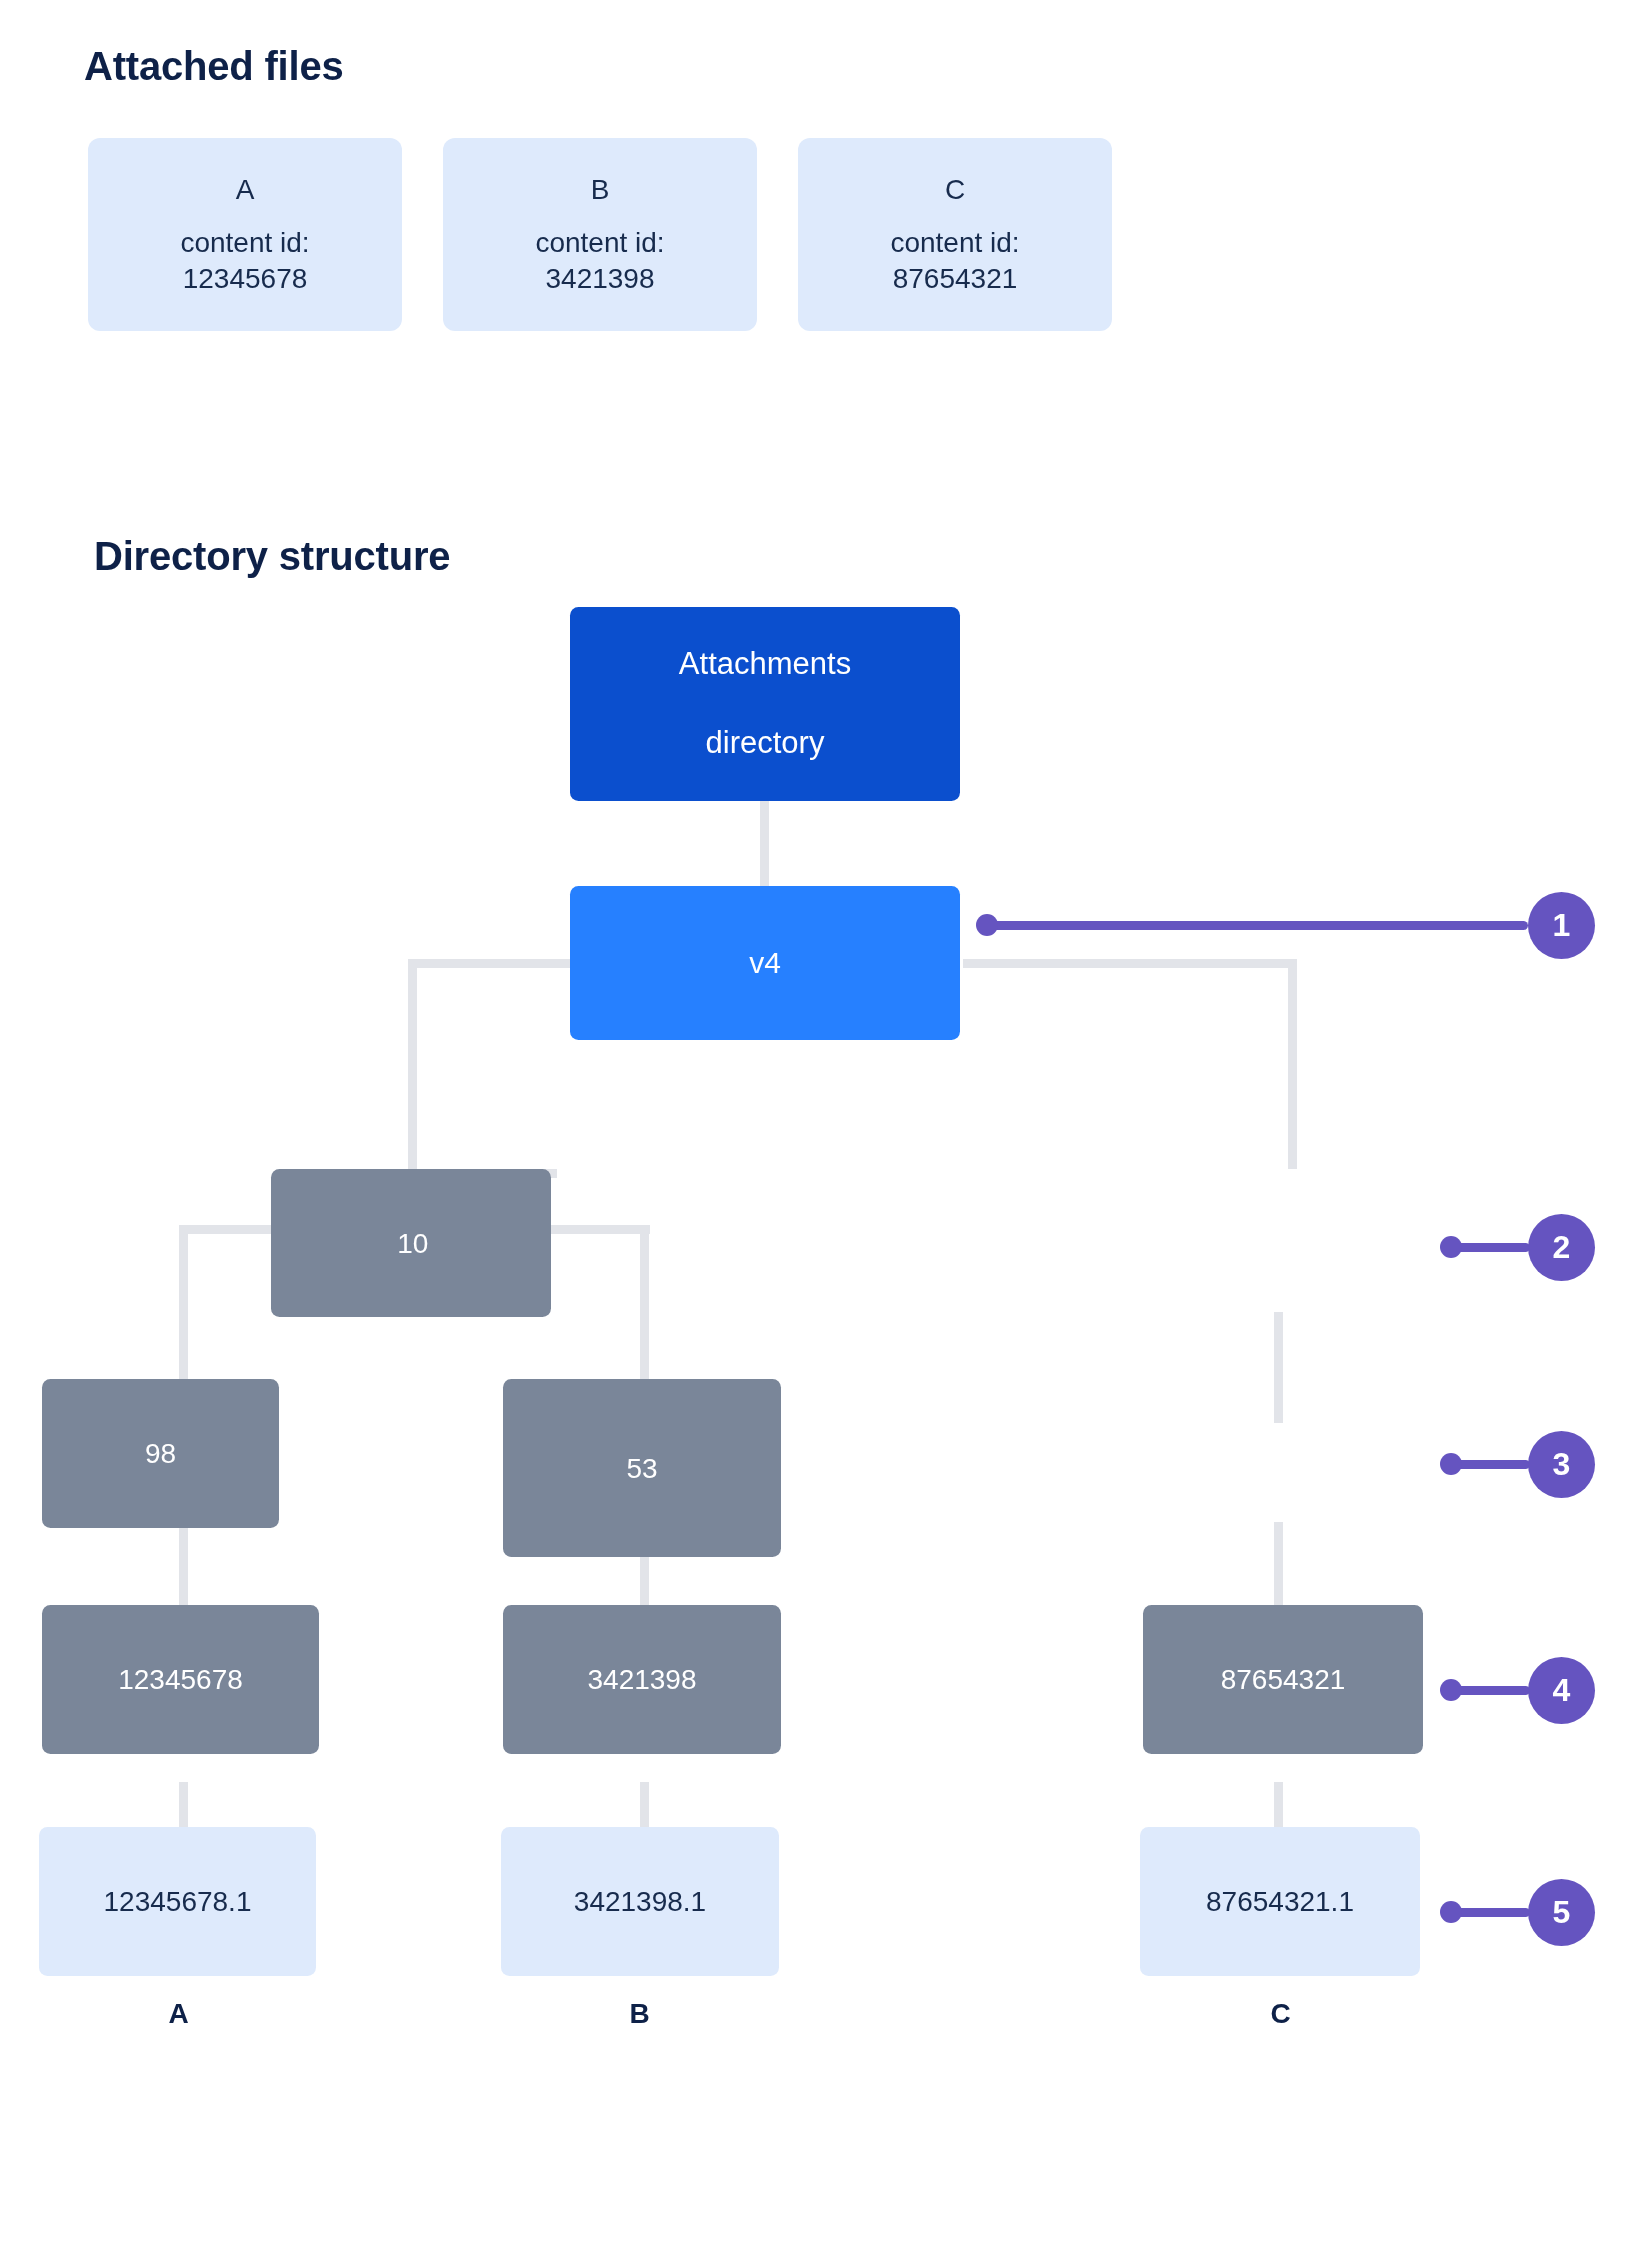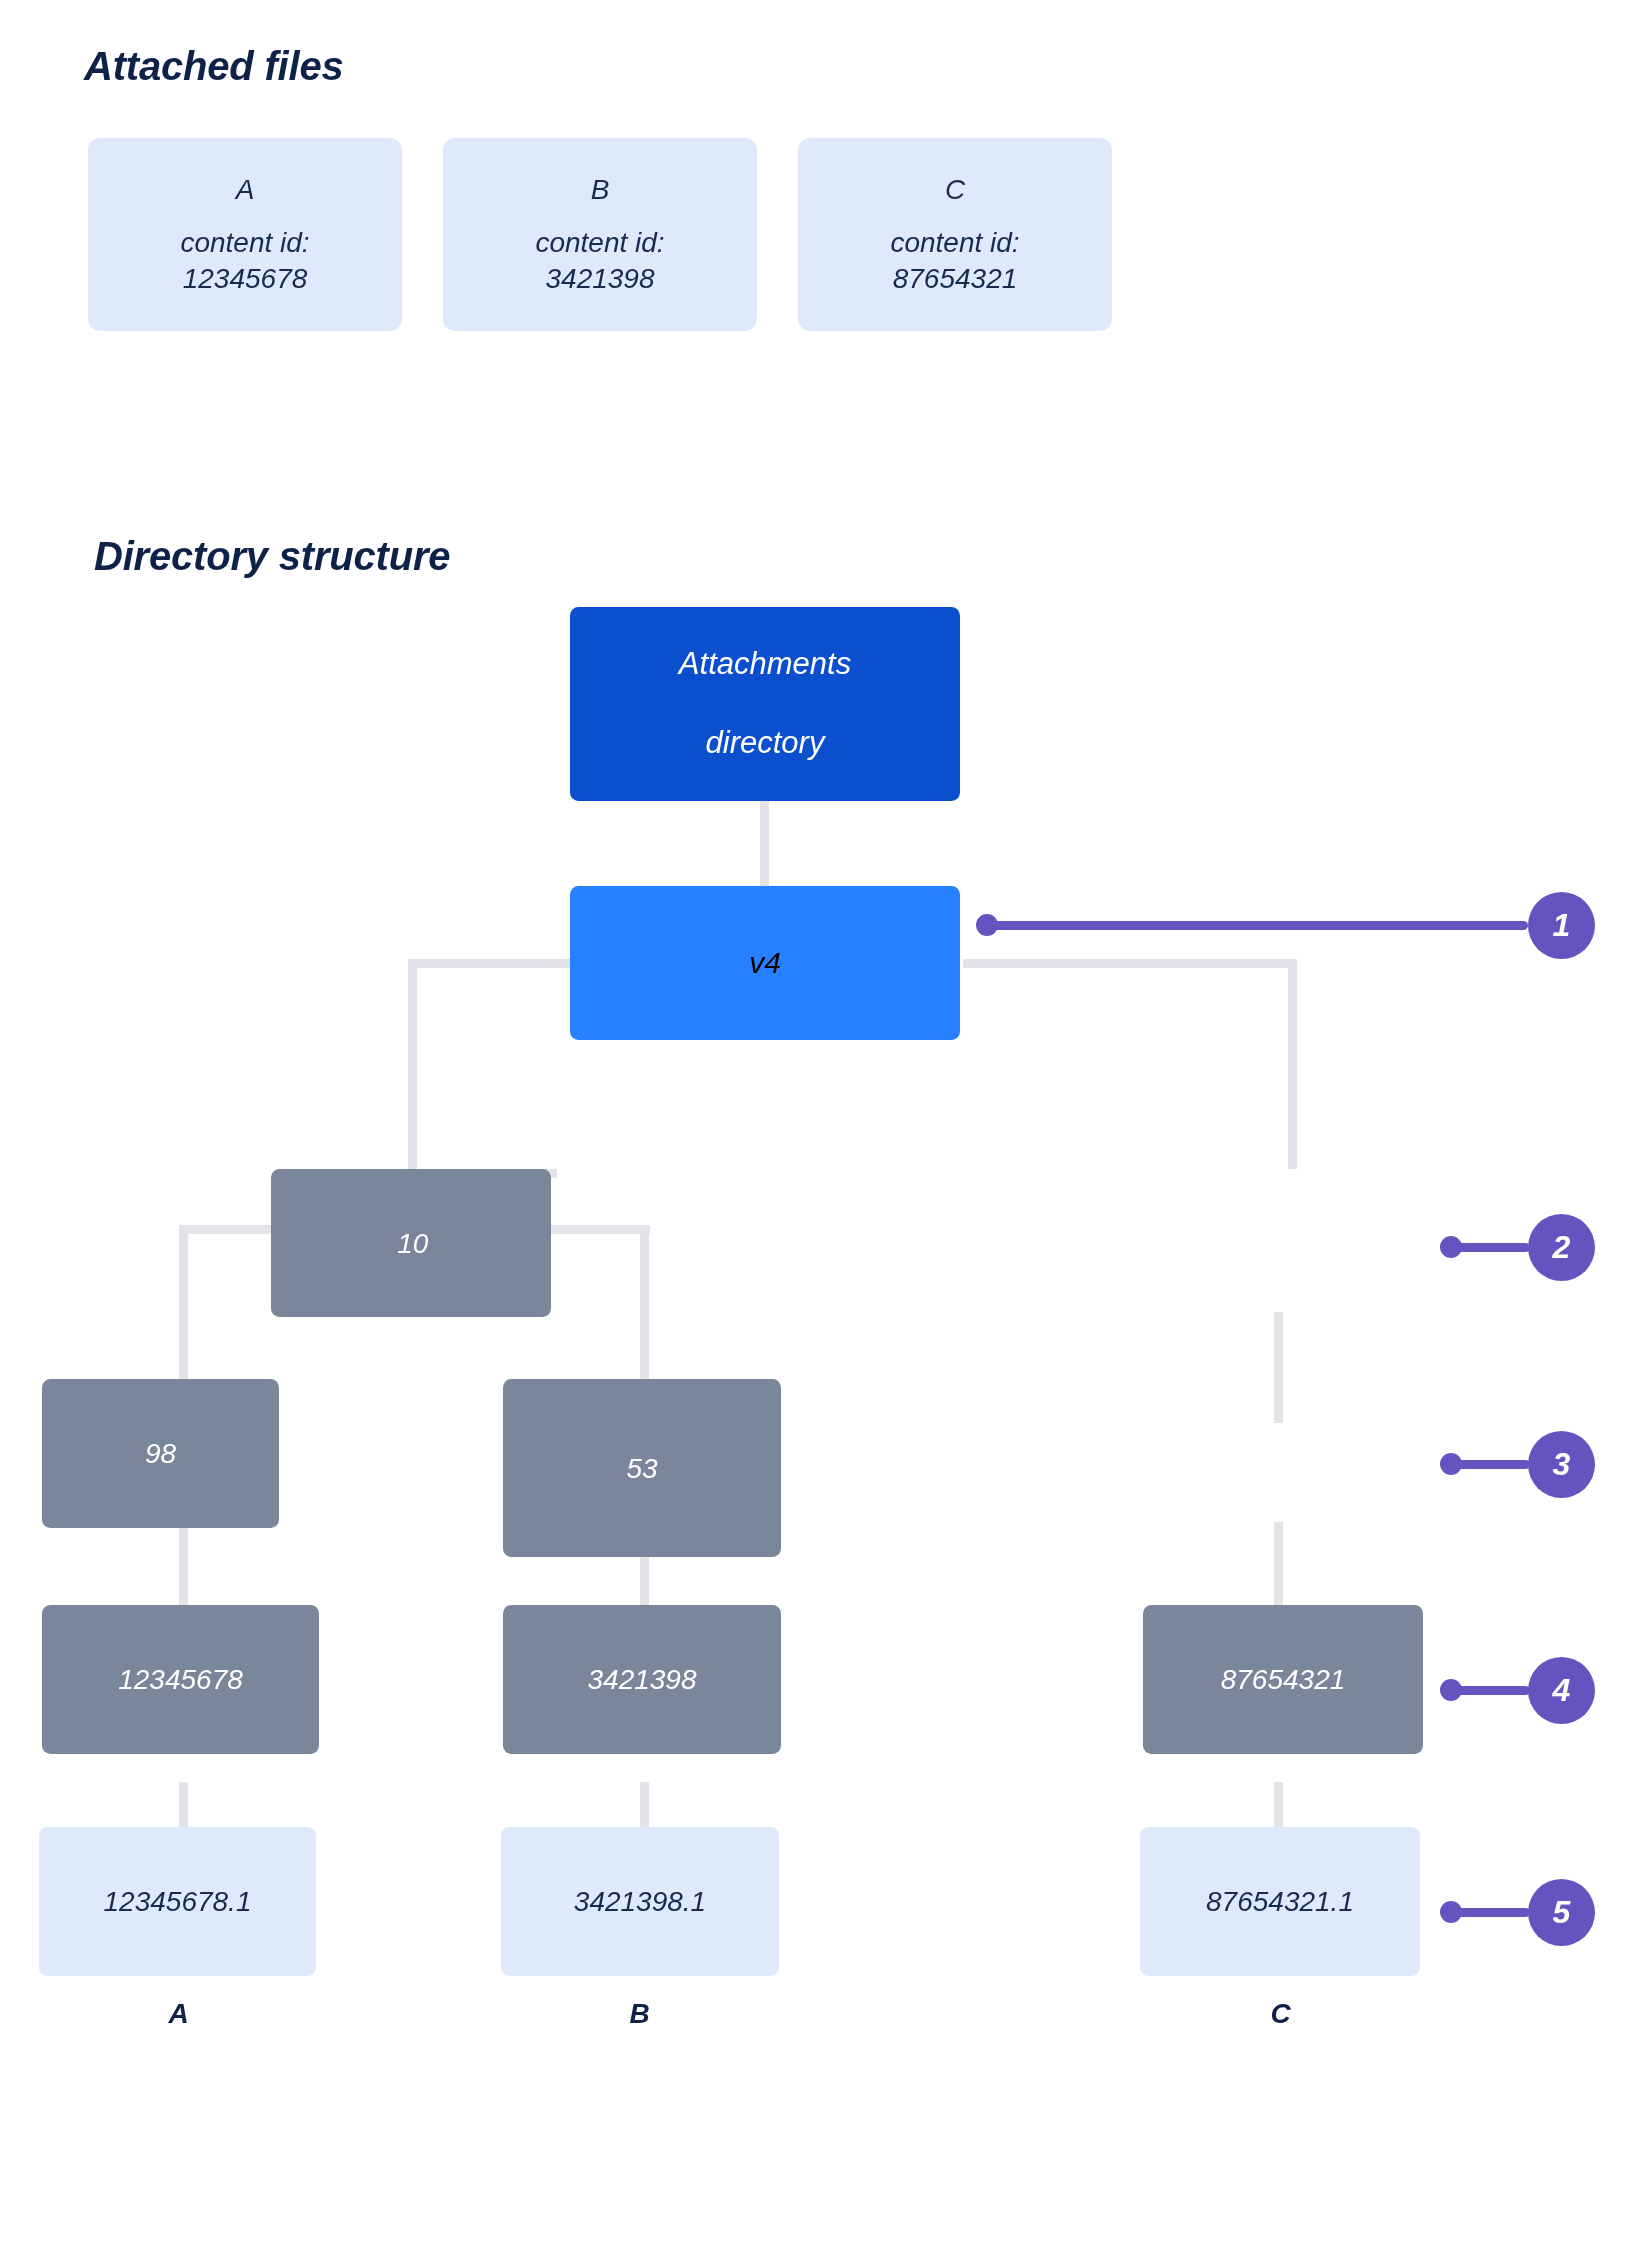--- a/index.html
+++ b/index.html
@@ -11,21 +11,20 @@
   body {
     font-family: "Liberation Sans", sans-serif;
     color: #172B4D;
   }
   #canvas {
     position: relative;
     width: 1645px;
     height: 2250px;
     background: #ffffff;
     overflow: hidden;
-    font-style: italic;
   }
 
   
   .section-heading {
     position: absolute;
     font-size: 40px;
     font-weight: 700;
     color: #0E2148;
     letter-spacing: -0.2px;
     white-space: nowrap;
@@ -70,21 +69,21 @@
     gap: 40px;
   }
   .node.root {
     background: #0B4FCE;
     color: #FFFFFF;
     font-weight: 500;
     font-size: 31px;
   }
   .node.version {
     background: #2680FF;
-    color: #000000;
+    color: #ffffff;
     font-weight: 400;
     font-size: 30px;
   }
   .node.dir {
     background: #7A8699;
     color: #FFFFFF;
     font-weight: 400;
   }
   .node.file {
     background: #DEEAFC;

